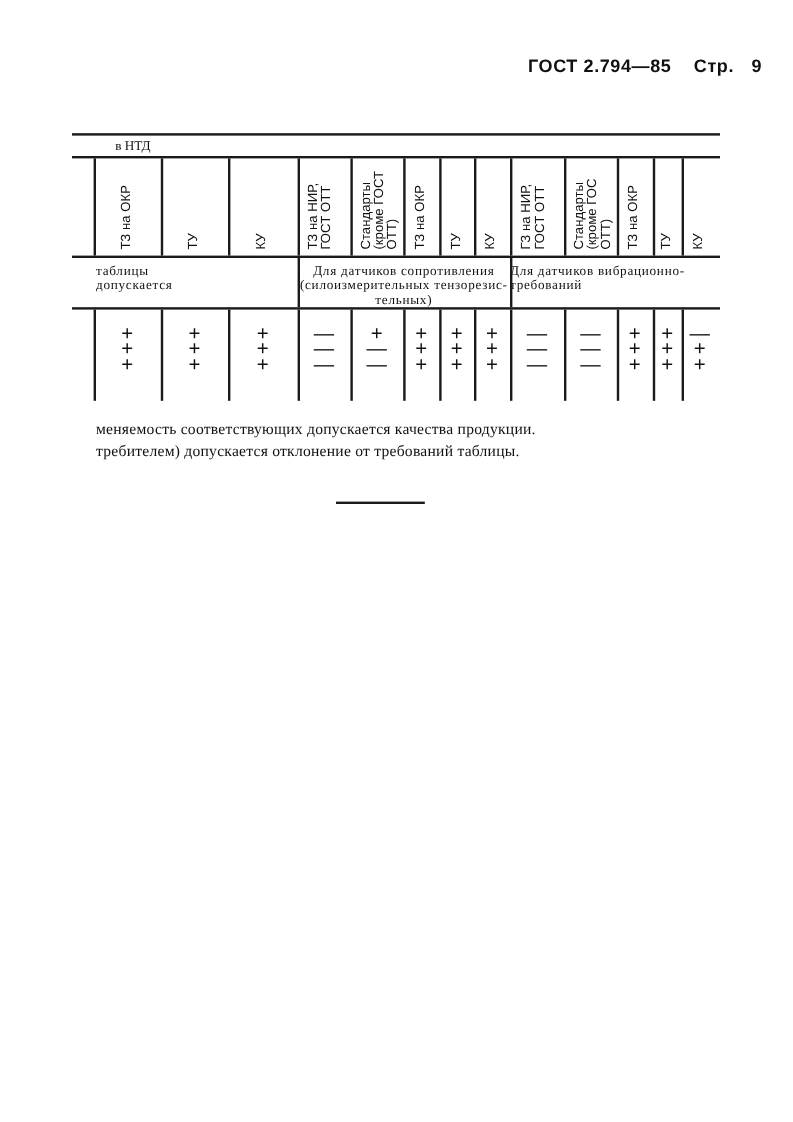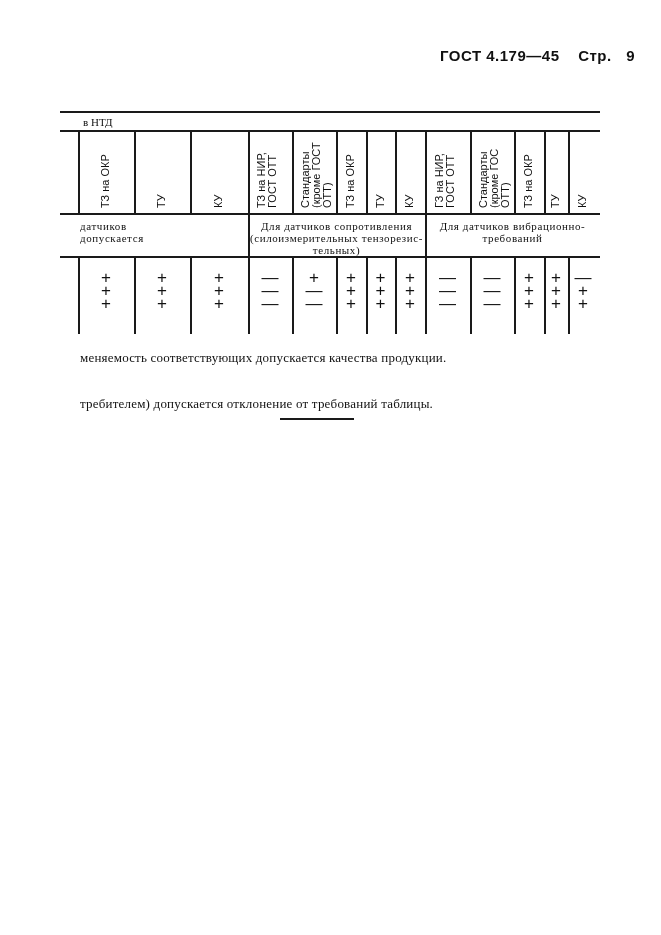--- a/index.html
+++ b/index.html
@@ -16,27 +16,27 @@
          font-family:"Liberation Sans", sans-serif; font-size:11px; line-height:11px; white-space:nowrap; }
   .cell { position:absolute; text-align:center; font-family:"Liberation Sans", sans-serif;
           font-size:17px; line-height:13px; }
   .grp { position:absolute; text-align:center; font-size:11px; line-height:12px; letter-spacing:0.6px; }
   .foot { position:absolute; left:80px; font-size:13px; letter-spacing:0.2px; white-space:nowrap; }
 </style>
 </head>
 <body>
 
 <div class="hdr">
-  <span>ГОСТ 4.179—45</span>
+  <span>ГОСТ 2.794—85</span>
   <span class="pg">Стр.</span>
   <span>9</span>
 </div>
 
 <div class="hline" style="left:60px;top:111px;width:540px;height:2px;"></div>
-<div class="txt" style="left:83px;top:116px;">в НТД</div>
+<div class="txt" style="left:96px;top:116px;">в НТД</div>
 <div class="hline" style="left:60px;top:130px;width:540px;height:1.5px;"></div>
 <div class="hline" style="left:60px;top:213px;width:540px;height:1.5px;"></div>
 <div class="hline" style="left:60px;top:256px;width:540px;height:1.5px;"></div>
 
 <div id="table">
     <div class="vline" style="left: 78px; top: 132px; height: 81px;"></div>
     <div class="vline" style="left: 78px; top: 258px; height: 76px;"></div>
     <div class="rot" style="left: 100px; top: 208px;">ТЗ на ОКР</div>
     <div class="cell" style="left: 78px; width: 56px; top: 271px;">+</div>
     <div class="cell" style="left: 78px; width: 56px; top: 284px;">+</div>
@@ -109,31 +109,31 @@
     <div class="cell" style="left: 544px; width: 24px; top: 297px;">+</div>
     <div class="vline" style="left: 568px; top: 132px; height: 81px;"></div>
     <div class="vline" style="left: 568px; top: 258px; height: 76px;"></div>
     <div class="rot" style="left: 577px; top: 208px;">КУ</div>
     <div class="cell" style="left: 568px; width: 30px; top: 271px;">—</div>
     <div class="cell" style="left: 568px; width: 30px; top: 284px;">+</div>
     <div class="cell" style="left: 568px; width: 30px; top: 297px;">+</div>
     <div class="vline" style="left: 248px; top: 215px; height: 41px;"></div>
     <div class="vline" style="left: 425px; top: 215px; height: 41px;"></div>
     <div class="grp" style="left: 80px; width: 120px; top: 220px; text-align: left;">
-      <div>датчиков</div>
+      <div>таблицы</div>
       <div>допускается</div>
       <div></div>
     </div>
     <div class="grp" style="left: 248px; width: 177px; top: 220px; text-align: center;">
       <div>Для датчиков сопротивления</div>
       <div>(силоизмерительных тензорезис-</div>
       <div>тельных)</div>
     </div>
-    <div class="grp" style="left: 425px; width: 175px; top: 220px; text-align: center;">
+    <div class="grp" style="left: 425px; width: 175px; top: 220px; text-align: left;">
       <div>Для датчиков вибрационно-</div>
       <div>требований</div>
       <div></div>
     </div>
   </div>
 
 <div class="foot" style="top:350px;">меняемость соответствующих допускается качества продукции.</div>
-<div class="foot" style="top:368px;margin-top:28px;">требителем) допускается отклонение от требований таблицы.</div>
+<div class="foot" style="top:368px;">требителем) допускается отклонение от требований таблицы.</div>
 <div class="hline" style="left:280px;top:418px;width:74px;height:1.5px;"></div>
 
 </body></html>

